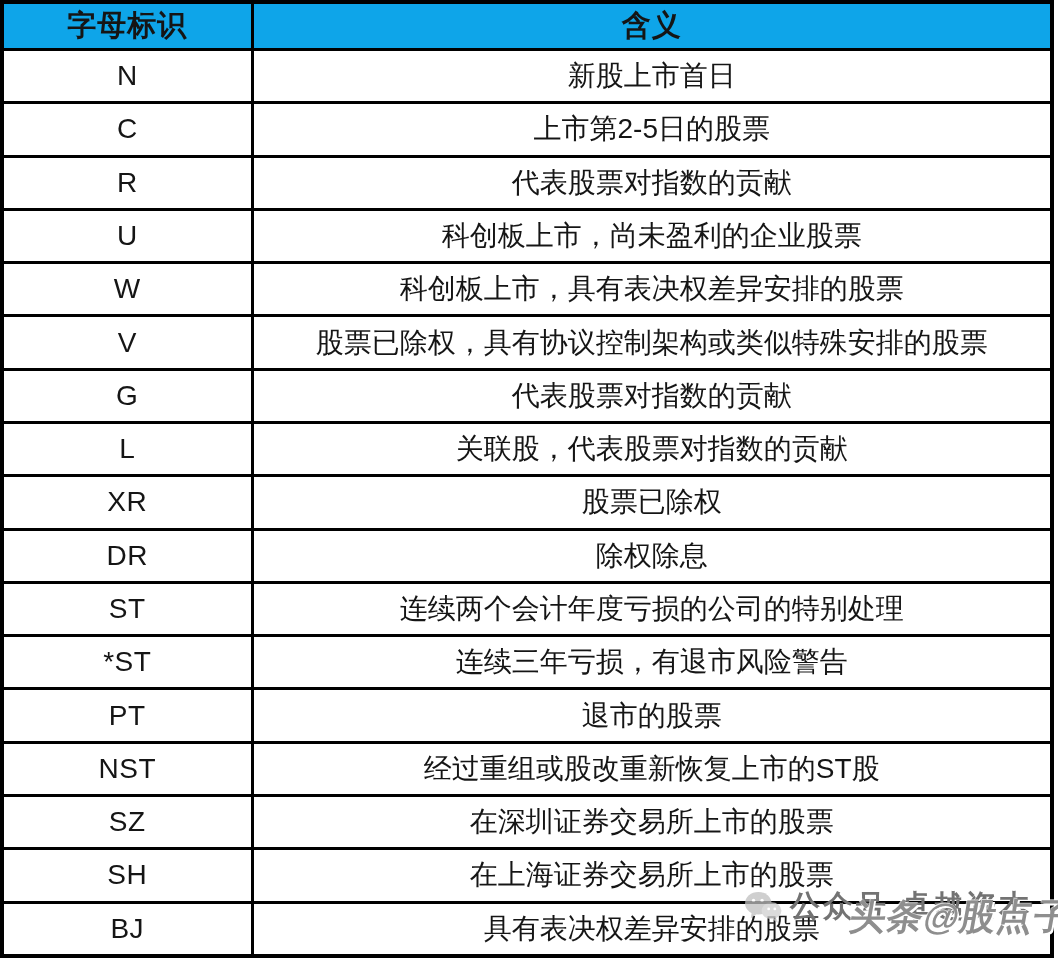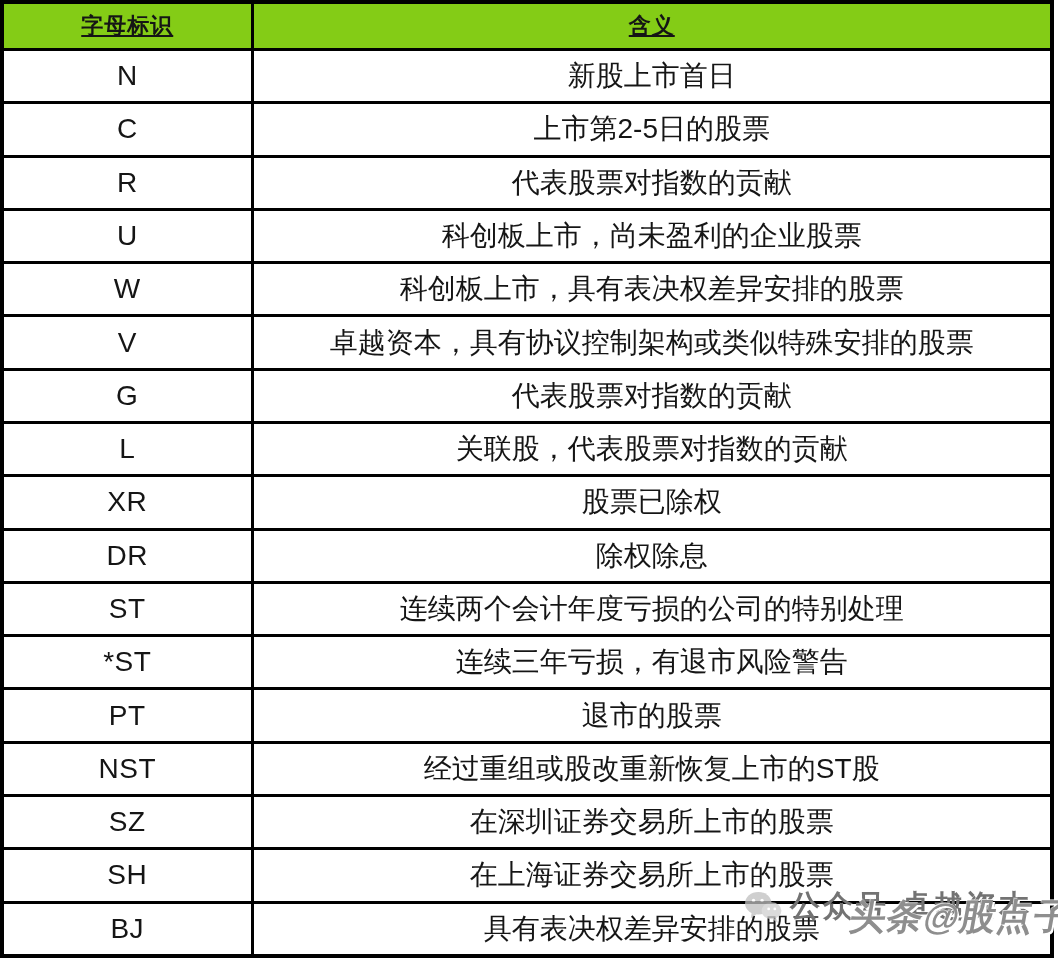--- a/index.html
+++ b/index.html
@@ -34,26 +34,25 @@
   table.legend-table td {
     border: 3px solid #000000;
     text-align: center;
     vertical-align: middle;
     padding: 0 6px;
     color: #151515;
     white-space: nowrap;
     overflow: hidden;
   }
   table.legend-table th {
-    background: #84cc16;
-    font-size: 22px;
+    background: #0ea5e9;
+    font-size: 29px;
     font-weight: bold;
     height: 44px;
     letter-spacing: 1px;
-    text-decoration: underline;
   }
   table.legend-table td {
     font-size: 28px;
     font-weight: 400;
     height: 45px;
   }
   table.legend-table td.code-cell {
     font-size: 28px;
     letter-spacing: 0.5px;
   }
@@ -132,21 +131,21 @@
         <tr>
           <td class="code-cell">U</td>
           <td class="meaning-cell">科创板上市，尚未盈利的企业股票</td>
         </tr>
         <tr>
           <td class="code-cell">W</td>
           <td class="meaning-cell">科创板上市，具有表决权差异安排的股票</td>
         </tr>
         <tr>
           <td class="code-cell">V</td>
-          <td class="meaning-cell">卓越资本，具有协议控制架构或类似特殊安排的股票</td>
+          <td class="meaning-cell">股票已除权，具有协议控制架构或类似特殊安排的股票</td>
         </tr>
         <tr>
           <td class="code-cell">G</td>
           <td class="meaning-cell">代表股票对指数的贡献</td>
         </tr>
         <tr>
           <td class="code-cell">L</td>
           <td class="meaning-cell">关联股，代表股票对指数的贡献</td>
         </tr>
         <tr>

